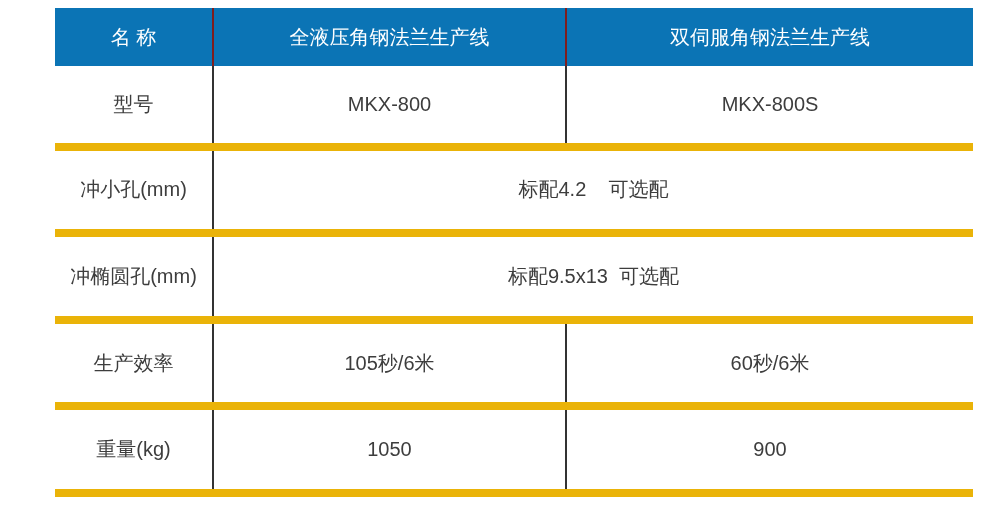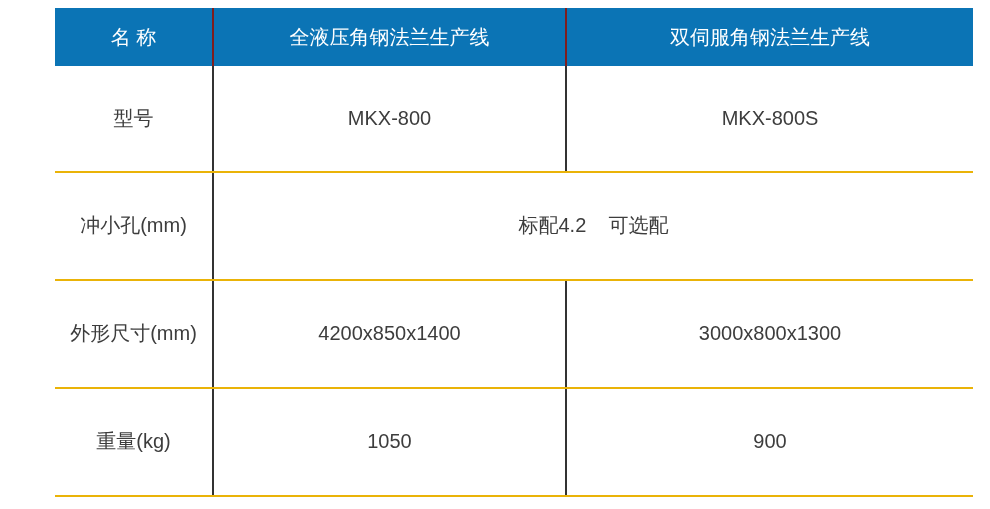--- a/index.html
+++ b/index.html
@@ -40,21 +40,21 @@
   .spec-table thead th + th {
     border-left: 2px solid #7f1d1d;
     text-align: center;
   }
   .spec-table td {
     color: #3d3d3d;
     font-size: 20px;
     text-align: center;
     vertical-align: middle;
     padding: 0;
-    border-bottom: 2px solid #eab308;
+    border-bottom: 8px solid #eab308;
     white-space: pre-wrap;
     height: 49px;
   }
   .spec-table td.val {
     border-left: 2px solid #333333;
     margin-top: 47px;
   }
 </style>
 </head>
 <body>
@@ -76,23 +76,27 @@
     <tr>
       <td class="lbl">型号</td>
       <td class="val">MKX-800</td>
       <td class="val">MKX-800S</td>
     </tr>
     <tr>
       <td class="lbl">冲小孔(mm)</td>
       <td class="val" colspan="2">标配4.2    可选配</td>
     </tr>
     <tr>
-      <td class="lbl">外形尺寸(mm)</td>
-      <td class="val">4200x850x1400</td>
-      <td class="val">3000x800x1300</td>
+      <td class="lbl">冲椭圆孔(mm)</td>
+      <td class="val" colspan="2">标配9.5x13  可选配</td>
+    </tr>
+    <tr>
+      <td class="lbl">生产效率</td>
+      <td class="val">105秒/6米</td>
+      <td class="val">60秒/6米</td>
     </tr>
     <tr>
       <td class="lbl">重量(kg)</td>
       <td class="val">1050</td>
       <td class="val">900</td>
     </tr>
   </tbody>
 </table>
 
 </body></html>

